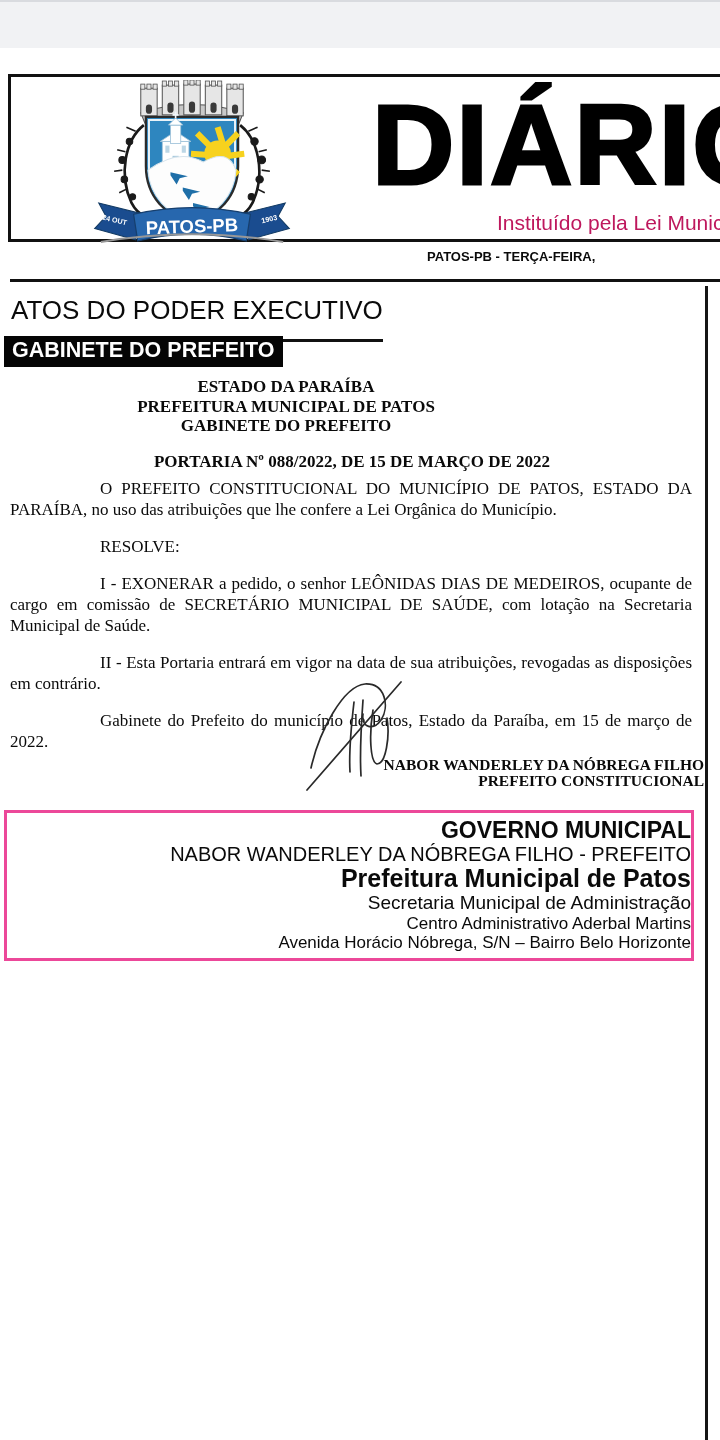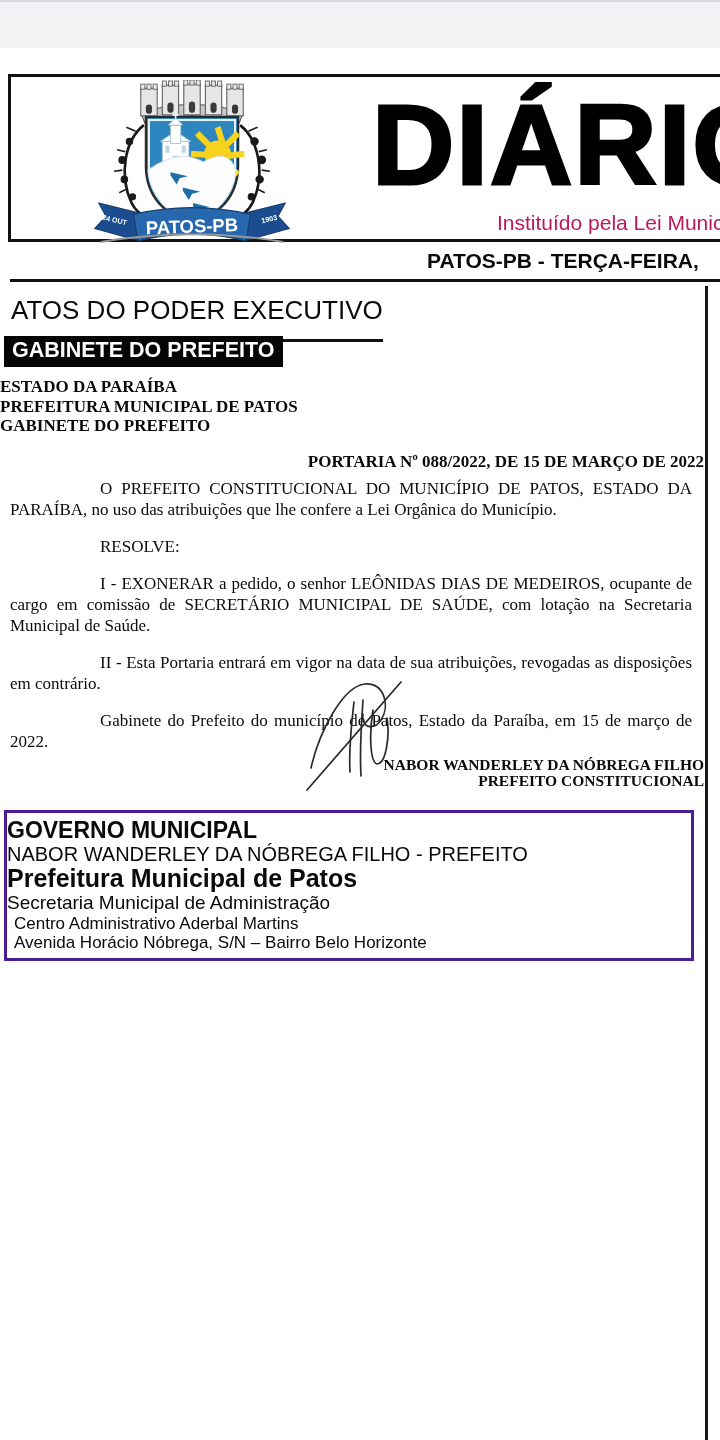--- a/index.html
+++ b/index.html
@@ -10,43 +10,43 @@
             border-top:2px solid #d9dbdf;box-sizing:border-box;}
   
   .masthead-box{position:absolute;left:8px;top:74px;width:712px;height:168px;
                 border:3px solid #111;border-right:none;box-sizing:border-box;background:#fff;}
   .emblem{position:absolute;left:84px;top:80px;width:216px;height:166px;}
   .masthead-title{position:absolute;left:372px;top:86px;font-size:114px;line-height:118px;
                   font-weight:bold;letter-spacing:2px;color:#000;-webkit-text-stroke:3px #000;
                   white-space:nowrap;}
   .masthead-tagline{position:absolute;left:497px;top:211px;font-size:21px;color:#be185d;white-space:nowrap;}
   
-  .dateline{position:absolute;left:427px;top:249px;font-size:21px;font-weight:bold;white-space:nowrap;}
+  .dateline{position:absolute;left:427px;top:249px;font-size:13px;font-weight:bold;white-space:nowrap;}
   .dateline-rule{position:absolute;left:10px;top:279px;width:710px;height:3px;background:#111;}
   .right-rule{position:absolute;left:705px;top:286px;width:3px;height:1154px;background:#161616;}
   
   .sec-exec{position:absolute;left:11px;top:295px;font-size:26px;font-weight:normal;
             border-bottom:3px solid #111;padding-bottom:13px;white-space:nowrap;}
   .sec-cab{position:absolute;left:4px;top:336px;background:#050505;color:#fff;
            font-size:21.5px;font-weight:bold;padding:2px 9px 4px 8px;white-space:nowrap;}
   
-  .doc-org{position:absolute;left:0;top:377px;width:572px;
+  .doc-org{position:absolute;left:0;top:377px;width:572px;text-align:center;
            font-family:"Liberation Serif",serif;font-weight:bold;font-size:17px;line-height:19.5px;}
-  .doc-title{position:absolute;left:0;top:452px;width:704px;text-align:right;
+  .doc-title{position:absolute;left:0;top:452px;width:704px;text-align:center;
              font-family:"Liberation Serif",serif;font-weight:bold;font-size:17px;}
   .doc-body{position:absolute;left:10px;top:478px;width:682px;
             font-family:"Liberation Serif",serif;font-size:17px;line-height:21px;text-align:justify;}
   .doc-body p{margin:0 0 16px;text-indent:90px;}
   .doc-body p:last-child{margin-bottom:0;}
   .signature{position:absolute;left:297px;top:676px;width:125px;height:118px;}
   .signer{position:absolute;left:0;top:757px;width:704px;text-align:right;
           font-family:"Liberation Serif",serif;font-weight:bold;font-size:15.5px;line-height:16px;}
   
   .footer-box{position:absolute;left:4px;top:810px;width:690px;height:151px;
-              border:3px solid #4c1d95;box-sizing:border-box;text-align:left;padding-top:5px;}
+              border:3px solid #ec4899;box-sizing:border-box;text-align:right;padding-top:5px;}
   .f-gov{font-size:23px;line-height:25px;font-weight:bold;}
   .f-mayor{font-size:20px;line-height:22px;}
   .f-hall{font-size:25px;line-height:26px;font-weight:bold;}
   .f-sec{font-size:19px;line-height:23px;}
   .f-adr{font-size:17px;line-height:19px;margin-left:7px;}
 </style>
 </head>
 <body>
 
 <div class="screen">

